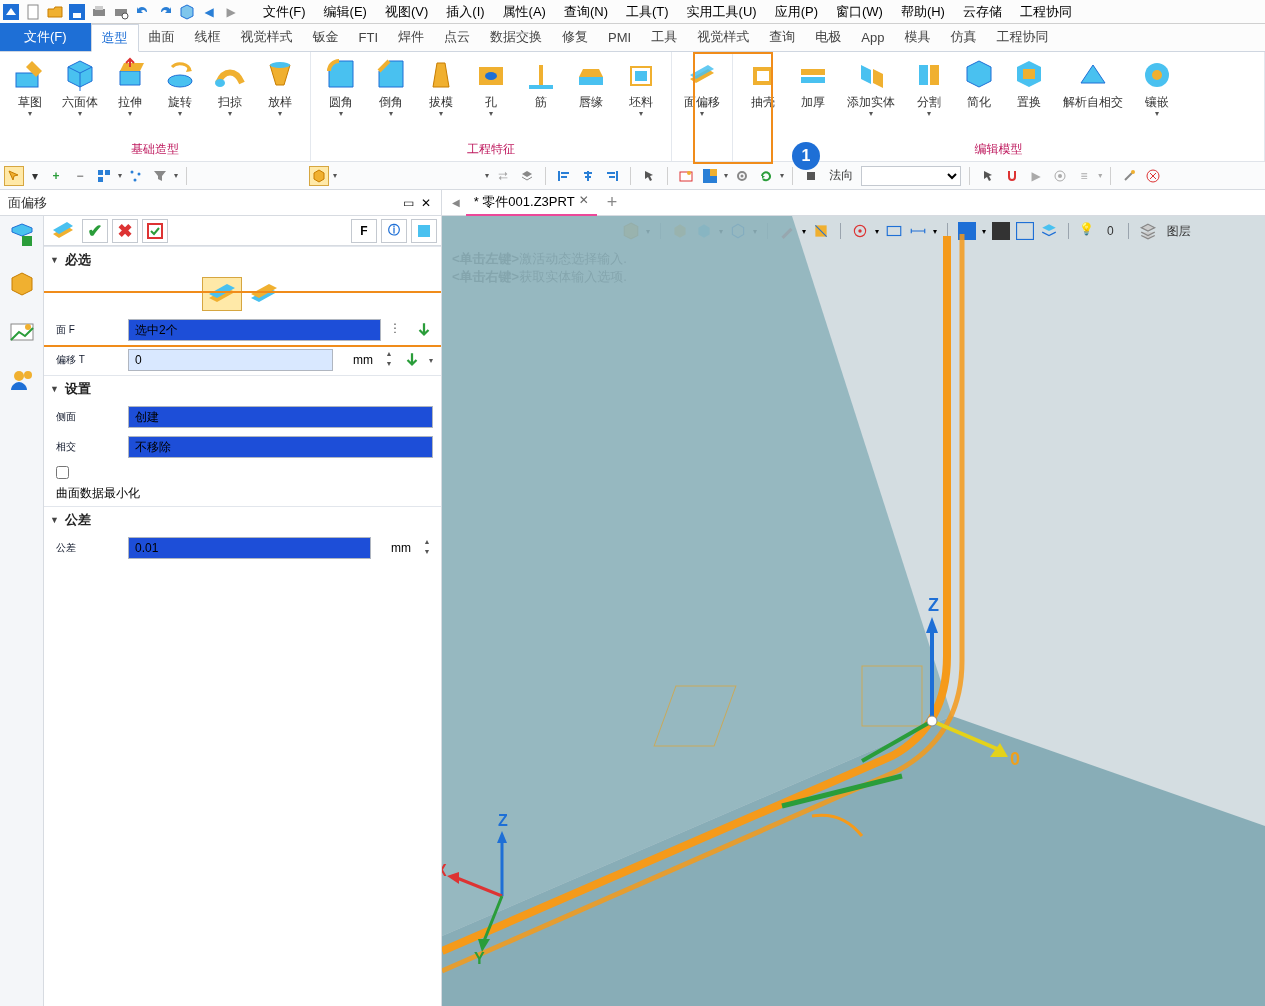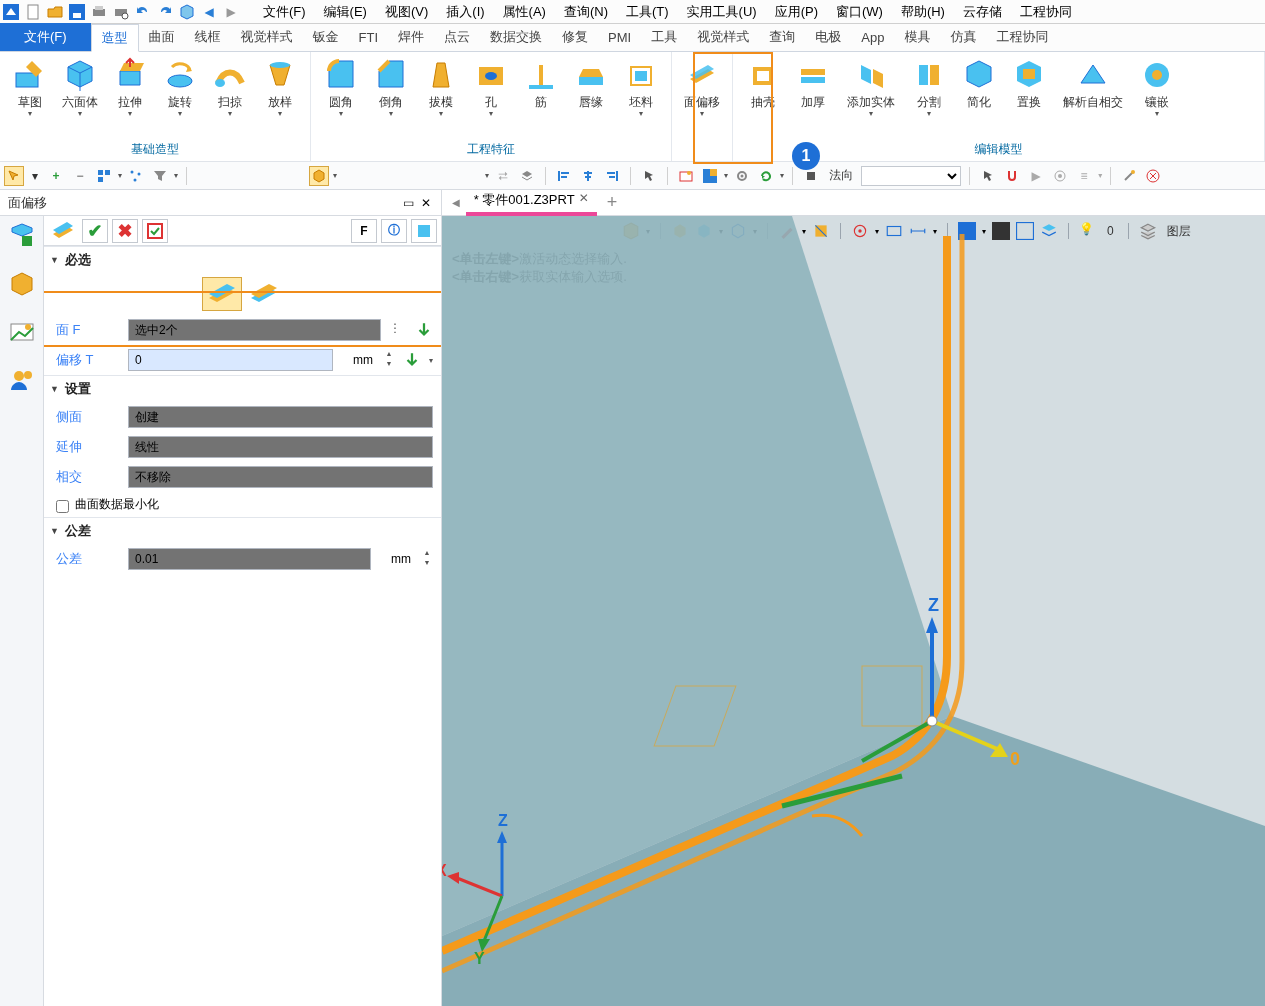--- a/index.html
+++ b/index.html
@@ -13,21 +13,21 @@
   
   .tab-row { display: flex; align-items: flex-end; height: 28px; background: #fcfcfc; border-bottom: 1px solid #cfd6e0; }
   .file-btn { background: #1e6fd6; color: #fff; padding: 5px 24px; font-size: 13px; height: 28px; display:flex; align-items:center; }
   .rtab { padding: 5px 10px; font-size: 13px; color: #444; cursor:pointer; height:28px; display:flex; align-items:center;}
   .rtab.active { background:#fff; border:1px solid #cfd6e0; border-bottom:1px solid #fff; color:#1e6fd6; position:relative; top:1px;}
 
   
   .ribbon { display:flex; height:110px; background:#fff; border-bottom:1px solid #e0e4ea; position:relative;}
   .rgroup { display:flex; flex-direction:column; border-right:1px solid #e4e8ee; padding:2px 6px 0 6px; }
   .rgroup-items { display:flex; gap:2px; flex:1; }
-  .rgroup-label { text-align:center; font-size:12px; color:#0369a1; padding:2px 0 3px 0;}
+  .rgroup-label { text-align:center; font-size:12px; color:#be185d; padding:2px 0 3px 0;}
   .rbtn { display:flex; flex-direction:column; align-items:center; justify-content:flex-start; width:48px; padding:2px 0; cursor:pointer; border:1px solid transparent; }
   .rbtn .ico { width:36px; height:36px; display:flex; align-items:center; justify-content:center; }
   .rbtn .lbl { font-size:12px; color:#333; margin-top:2px; text-align:right; line-height:14px; white-space:nowrap;}
   .rbtn .dd { font-size:8px; color:#555; }
   .rbtn.wide { width:64px; }
   .highlight-box { position:absolute; border:2px solid #f08c1a; pointer-events:none; }
   .marker-circle { position:absolute; width:28px; height:28px; border-radius:50%; background:#1e6fd6; color:#fff; display:flex; align-items:center; justify-content:center; font-size:16px; font-weight:bold;}
 
   
   .toolbar2 { height:28px; background:#fafbfc; border-bottom:1px solid #d7dbe1; display:flex; align-items:center; padding:0 4px; gap:4px; }
@@ -38,47 +38,47 @@
   .tb-combo { width:100px; height:20px; border:1px solid #c4c9d0; font-size:12px; background:#fff;}
 
   
   .panel-head-row { height:26px; display:flex; align-items:center; border-bottom:1px solid #d7dbe1;}
   .panel-title { flex:1; padding-left:8px; font-size:13px; color:#333;}
   .panel-head-icons { display:flex; gap:4px; padding-right:6px;}
   .phi { width:14px; height:14px; }
 
   
   .doc-tabs { flex:1; display:flex; align-items:center; padding-left:10px;}
-  .doc-tab { display:flex; align-items:flex-start; gap:4px; padding:3px 8px; border-bottom:6px solid #ec4899; font-size:13px;}
+  .doc-tab { display:flex; align-items:flex-start; gap:4px; padding:3px 8px; border-bottom:2px solid #ec4899; font-size:13px;}
   .doc-tab .close { font-size:12px; color:#666; cursor:pointer;}
   .add-tab { font-size:18px; color:#888; padding:0 10px; cursor:pointer;}
 
   
   .main { display:flex; height: calc(1006px - 24px - 28px - 110px - 28px - 26px); }
   .left-strip { width:44px; background:#f4f6f9; border-right:1px solid #d7dbe1; display:flex; flex-direction:column; align-items:center; gap:20px; padding-top:6px;}
   .left-strip .ic { width:28px; height:28px; }
 
   .prop-panel { width:398px; background:#fff; border-right:1px solid #d7dbe1; display:flex; flex-direction:column; overflow:hidden;}
   .prop-top { display:flex; align-items:center; height:30px; border-bottom:1px solid #d7dbe1; padding:0 4px; gap:4px;}
   .prop-top .btn { width:26px; height:24px; border:1px solid #c4c9d0; display:flex; align-items:center; justify-content:center; background:#fff; cursor:pointer;}
   .prop-top .spacer { flex:1;}
   .section-head { display:flex; align-items:center; gap:6px; padding:4px 6px; font-size:13px; font-weight:bold; color:#222; border-top:1px solid #e2e6ec; background:#fff; cursor:pointer;}
   .section-head::before { content:"▼"; font-size:9px; color:#444;}
   .row { display:flex; align-items:center; padding:4px 8px 4px 12px; gap:8px;}
-  .row label { width:64px; font-size:13px; color:#3b82f6;}
-  .row .field { flex:1; height:22px; border:1px solid #b0b6c0; background:#737373; font-size:12px; padding:0 6px; display:flex; align-items:center;}
+  .row label { width:64px; font-size:10px; color:#0f172a;}
+  .row .field { flex:1; height:22px; border:1px solid #b0b6c0; background:#1d4ed8; font-size:12px; padding:0 6px; display:flex; align-items:center;}
   .row .unit { width:34px; text-align:right; font-size:12px; padding-right:2px;}
   .row .spin { width:12px; display:flex; flex-direction:column;}
   .row .spin div { height:10px; font-size:7px; text-align:center; color:#555;}
   .row select.field { appearance:none; }
   .icon-pair { display:flex; justify-content:center; gap:2px; padding:4px 0;}
   .icon-pair .opt { width:40px; height:34px; border:1px solid transparent; display:flex; align-items:center; justify-content:center; cursor:pointer;}
   .icon-pair .opt.sel { background:#ffe9a8; border:1px solid #d6a640;}
   .extra-ic { width:18px; height:18px; }
-  .check-row { display:flex; align-items:flex-end; gap:6px; padding:4px 12px; font-size:12px;}
+  .check-row { display:flex; align-items:flex-start; gap:6px; padding:4px 12px; font-size:12px;flex-direction:column;}
   .highlight-input { position:relative;}
   .highlight-input::after { content:""; position:absolute; left:-10px; right:-6px; top:-24px; bottom:-2px; border:2px solid #f08c1a; pointer-events:none;}
 
   
   .viewport { flex:1; background:#d4dde1; position:relative; overflow:hidden;}
   .vp-toolbar { position:absolute; top:4px; left:180px; right:6px; height:22px; display:flex; align-items:center; gap:6px;}
   .vp-toolbar .vtb { width:18px; height:18px;}
   .vp-toolbar .sep { width:1px; height:16px; background:#9aa4ae; margin:0 4px;}
   .hint { position:absolute; top:34px; left:10px; font-size:13px; color:#1e1e1e; line-height:18px;}
   .hint b { font-weight:bold;}
@@ -678,24 +678,20 @@
 
     <div class="section-head">
         <span>设置</span>
       </div>
 
     <div class="row">
       <label>侧面</label>
       <select class="field"><option>创建</option></select>
     </div>
     <div class="row">
-      <label>延伸</label>
-      <select class="field"><option>线性</option></select>
-    </div>
-    <div class="row">
       <label>相交</label>
       <select class="field"><option>不移除</option></select>
     </div>
 
     <div class="check-row">
       <input type="checkbox" style="">
       <span>曲面数据最小化</span>
     </div>
 
     <div class="section-head">

